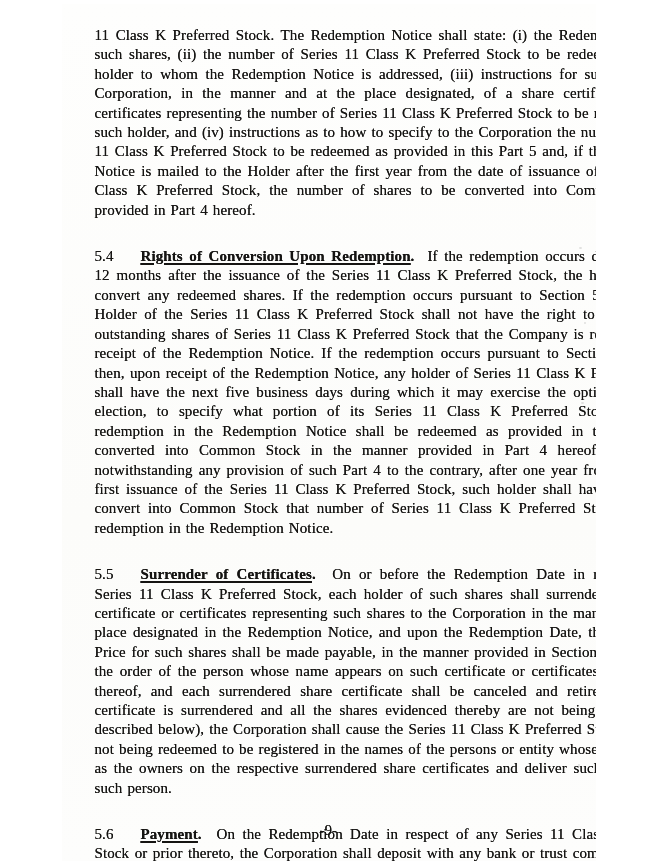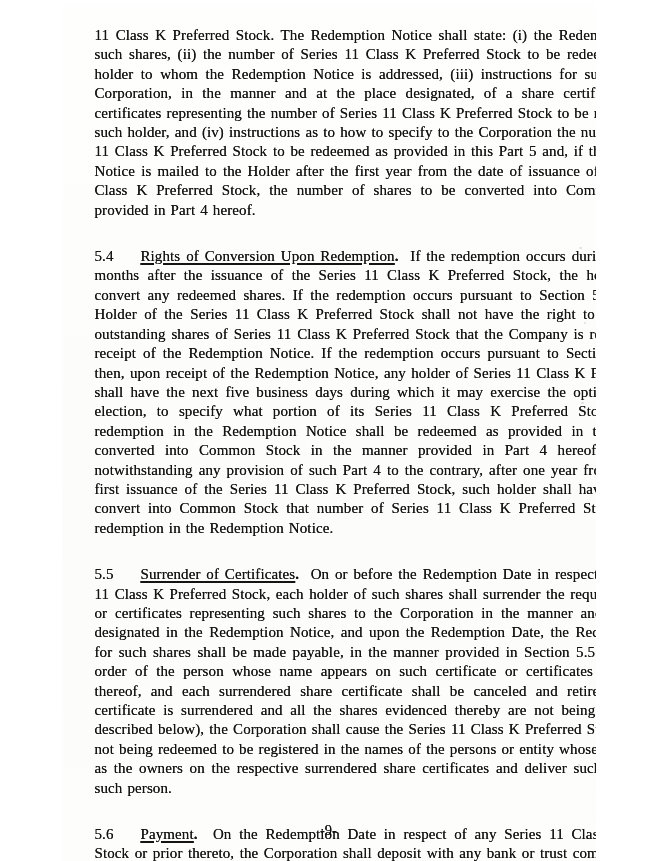--- a/index.html
+++ b/index.html
@@ -34,21 +34,21 @@
     text-shadow: 0 0 0.45px rgba(10,10,10,0.85);
   }
   p.para + p.para {
     margin-top: 27px;
   }
   .secnum {
     display: inline-block;
     width: 46px;
   }
   .heading {
-    font-weight: normal;
+    font-weight: bold;
     text-decoration: underline;
     text-decoration-thickness: 1.5px;
     text-underline-offset: 2px;
   }
   .headsep {
     font-weight: bold;
   }
   .footer {
     position: absolute;
     left: 0;

